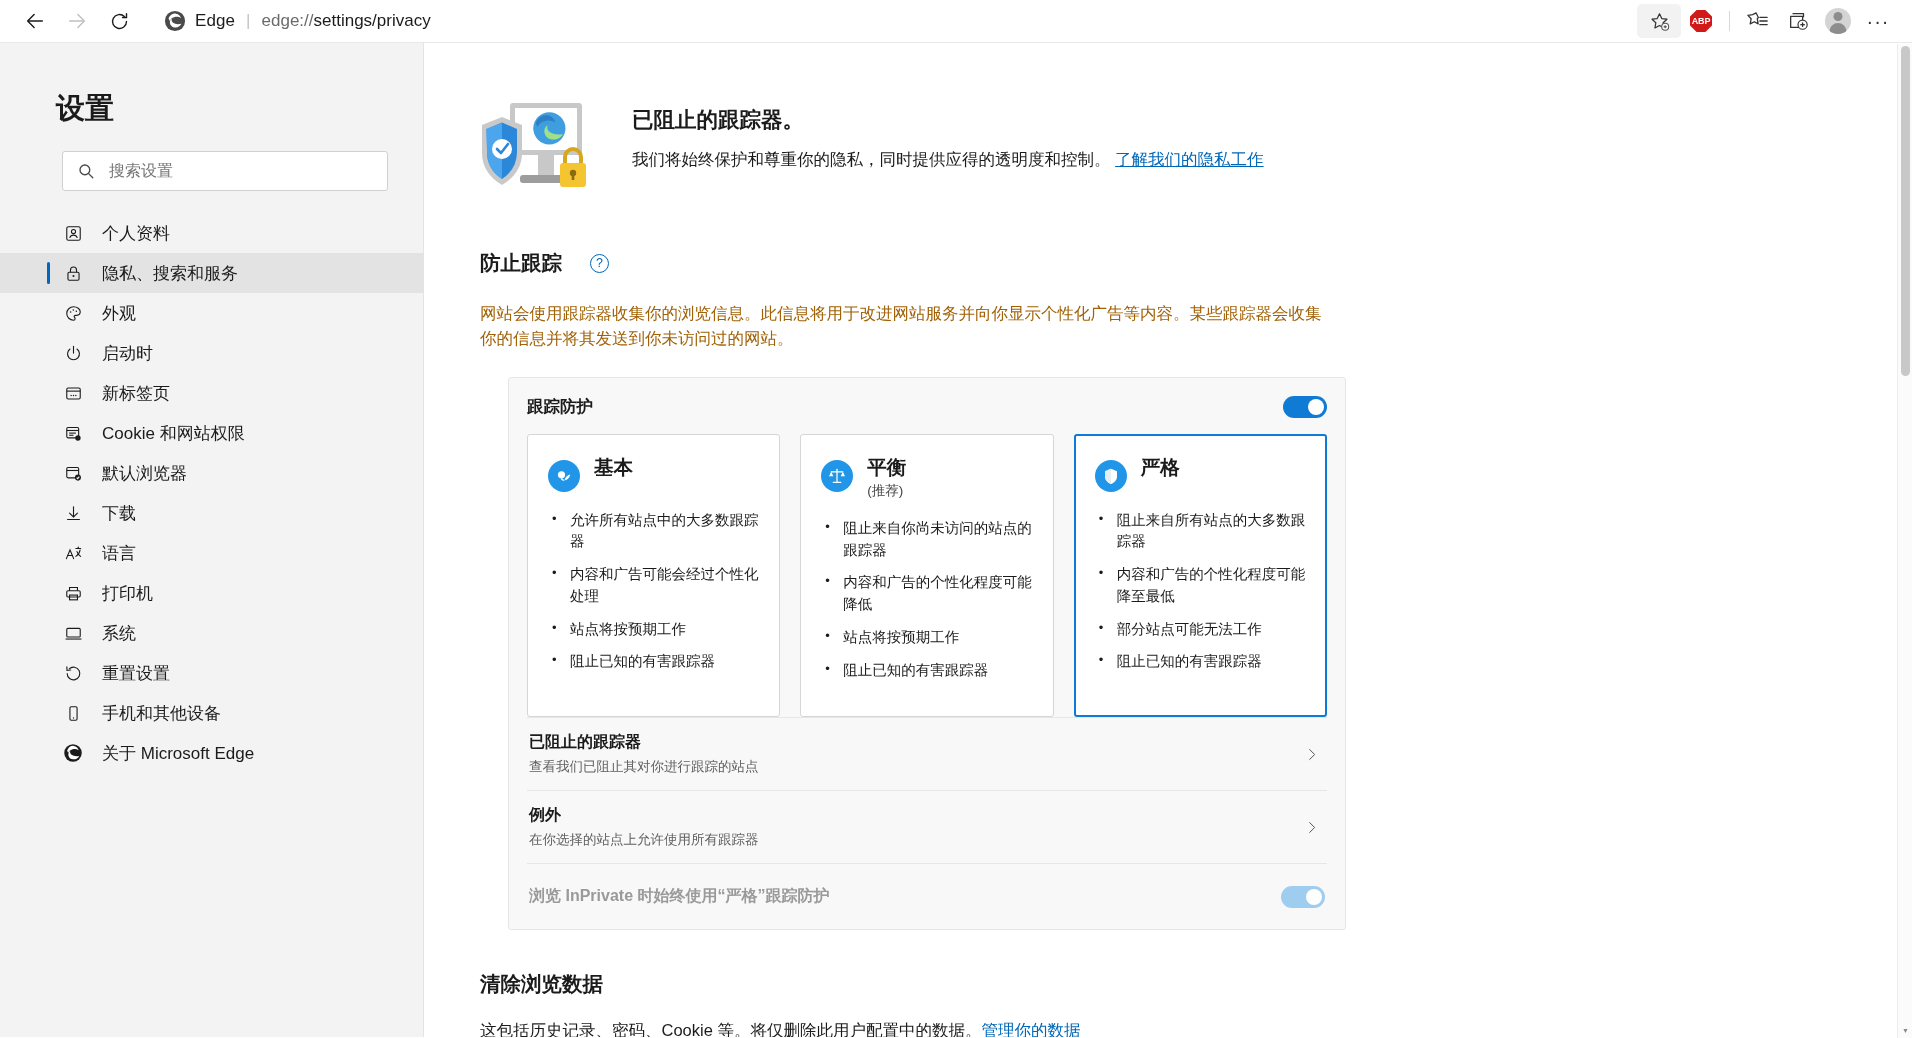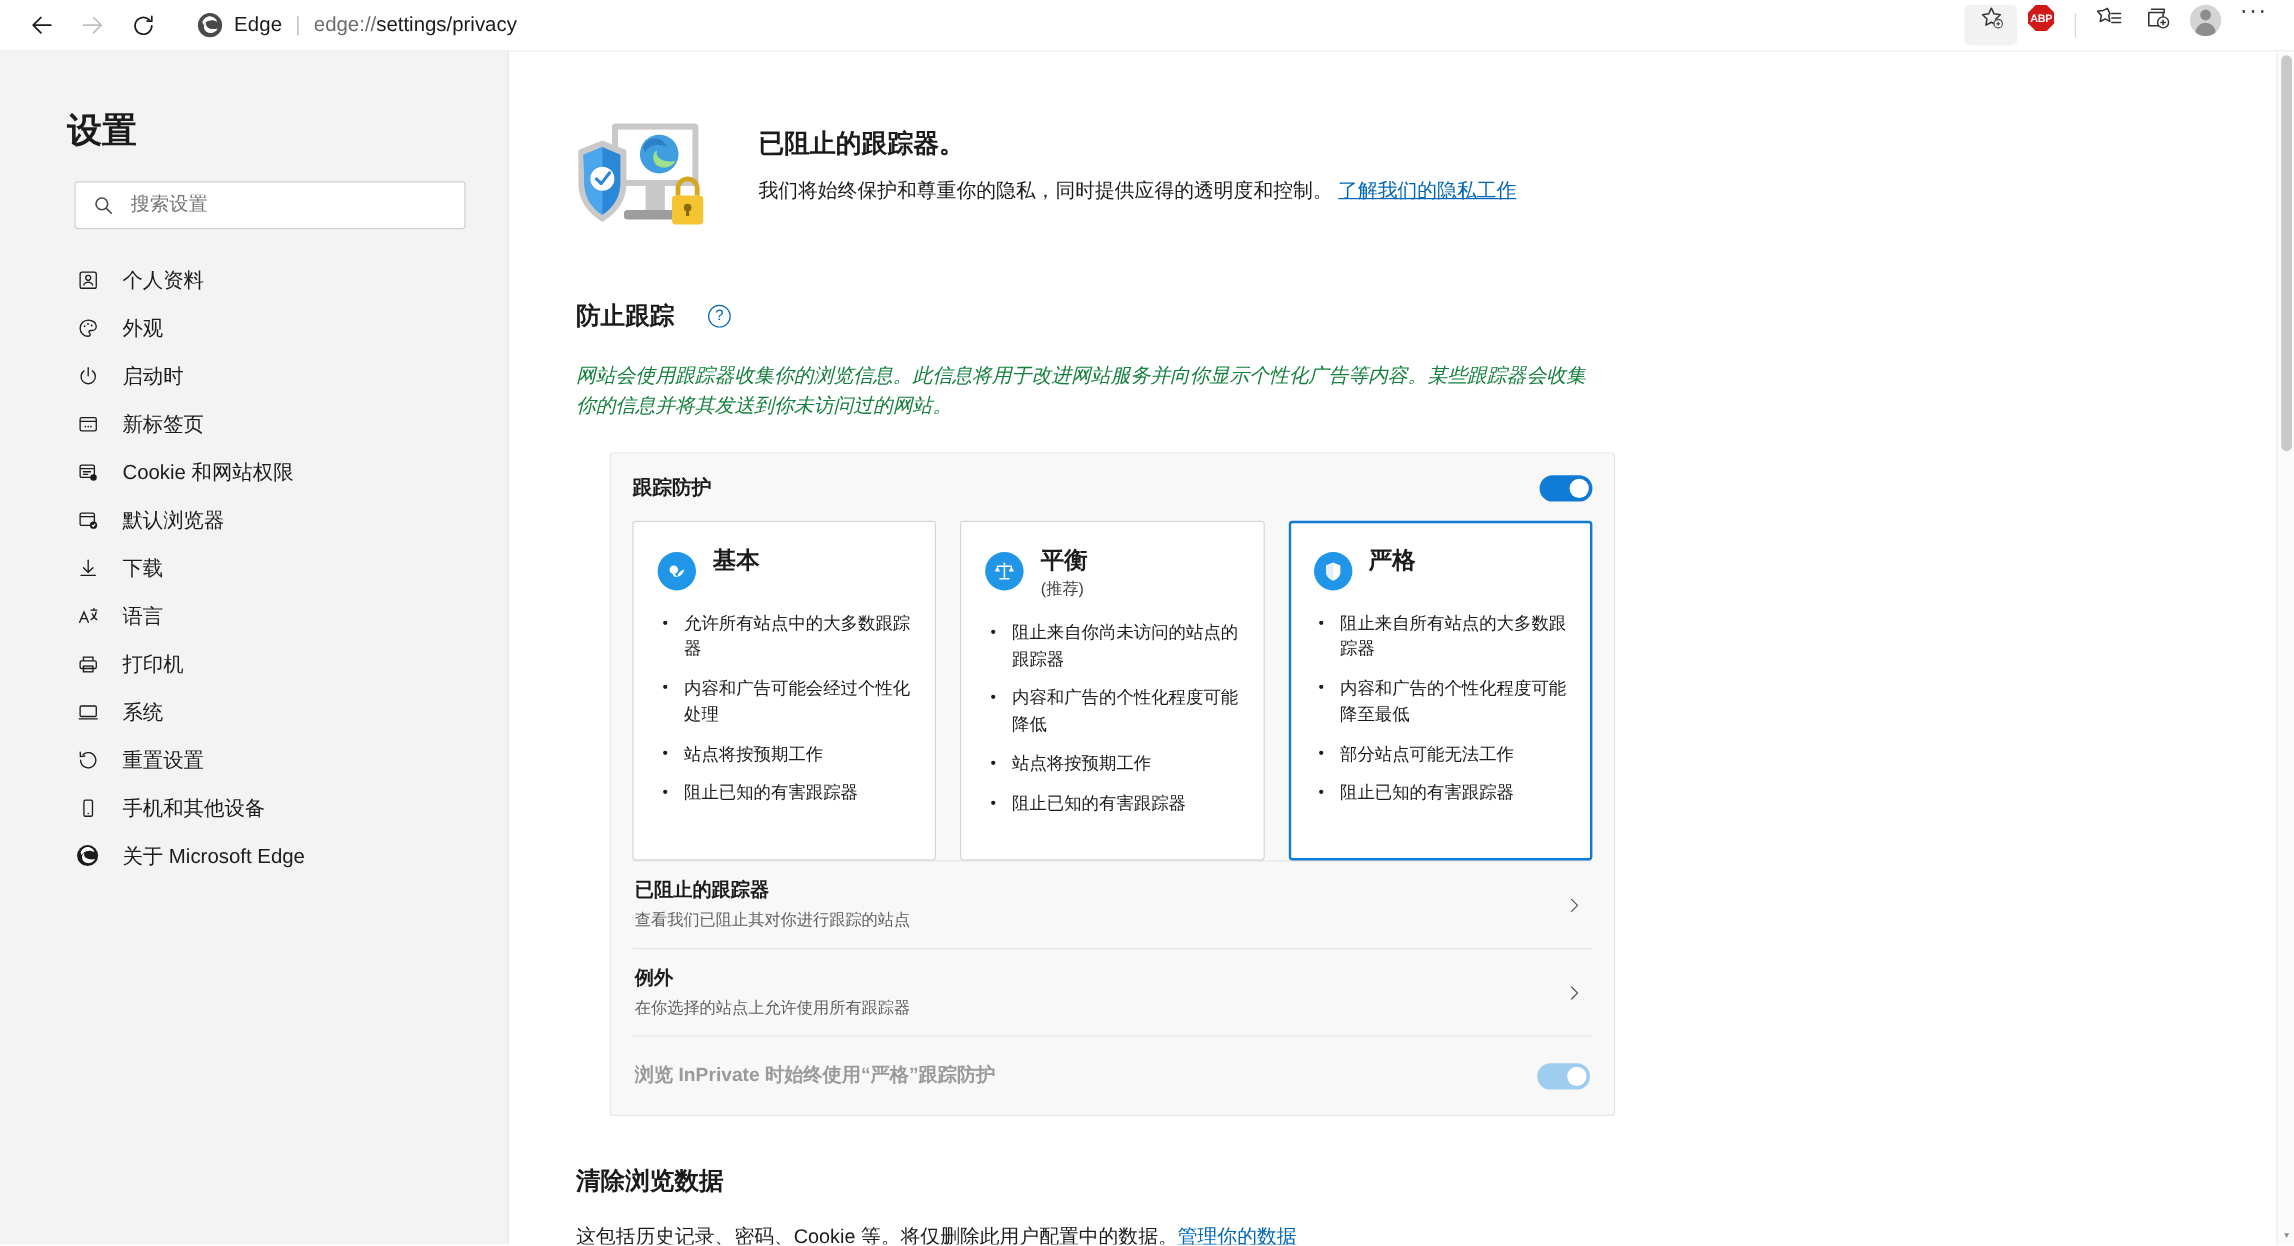--- a/index.html
+++ b/index.html
@@ -33,21 +33,21 @@
     padding: 0 12px;
     min-width: 0;
   }
   .omnibox-edge-logo { width: 22px; height: 22px; flex: 0 0 auto; margin-right: 9px; }
   .omnibox-brand { font-size: 17px; color: #1b1b1b; letter-spacing: .1px; }
   .omnibox-sep { margin: 0 11px; color: #c4c4c4; font-size: 17px; font-weight: 300; }
   .omnibox-url { font-size: 17px; color: #6b6b6b; white-space: nowrap; overflow: hidden; }
   .omnibox-url b { color: #1b1b1b; font-weight: 400; }
   .tb-icon {
     width: 40px; height: 34px; flex: 0 0 auto;
-    display: flex; align-items: flex-start; justify-content: center;
+    display: flex; align-items: center; justify-content: center;
     border-radius: 4px;
   }
   .tb-icon.fav-add { background: #f2f2f2; width: 44px; border-radius: 5px; }
   .tb-divider { width: 1px; height: 20px; background: #d8d8d8; margin: 0 8px; flex: 0 0 auto; }
   .abp {
     width: 22px; height: 22px; background: #d21919;
     color: #ffffff; font-size: 9px; font-weight: bold;
     display: flex; align-items: center; justify-content: center;
     clip-path: polygon(30% 0,70% 0,100% 30%,100% 70%,70% 100%,30% 100%,0 70%,0 30%);
     letter-spacing: -.2px;
@@ -132,22 +132,22 @@
     margin-bottom: 24px;
   }
   .section-title { font-size: 20.5px; font-weight: bold; color: #1b1b1b; }
   .help-icon {
     width: 19px; height: 19px; border-radius: 50%;
     border: 1.4px solid #0067b8; color: #0067b8;
     font-size: 12.5px; display: flex; align-items: center; justify-content: center;
     flex: 0 0 auto; padding-bottom: 1px;
   }
   .section-desc {
-    font-size: 16.5px; color: #15803d; line-height: 1.5;
-    max-width: 855px; margin-bottom: 26px; font-style: italic;
+    font-size: 16.5px; color: #a16207; line-height: 1.5;
+    max-width: 855px; margin-bottom: 26px;
   }
 
   
   .panel {
     width: 838px; background: #f8f8f8;
     border: 1px solid #e6e6e6; border-radius: 3px;
     padding: 18px 18px 0 18px;
     margin-left: 28px;
   }
   .panel-row-top {
@@ -325,20 +325,30 @@
         <span class="nav-ico">
           <svg width="19" height="19" viewBox="0 0 24 24" fill="none" stroke="#1b1b1b" stroke-width="1.4">
               <rect x="3.5" y="3.5" width="17" height="17" rx="2"></rect>
               <circle cx="12" cy="9.5" r="2.6"></circle>
               <path d="M7.2 17.5c.8-2.3 2.7-3.5 4.8-3.5s4 1.2 4.8 3.5"></path>
             </svg>
         </span>
         <span class="nav-label">个人资料</span>
       </li>
 
+      <li class="nav-item active">
+        <span class="nav-ico">
+          <svg width="19" height="19" viewBox="0 0 24 24" fill="none" stroke="#1b1b1b" stroke-width="1.4">
+              <rect x="5" y="10.5" width="14" height="10" rx="1.6"></rect>
+              <path d="M8.2 10.5V7.6a3.8 3.8 0 0 1 7.6 0v2.9"></path>
+              <circle cx="12" cy="15.2" r="1.3" fill="#1b1b1b" stroke="none"></circle>
+            </svg>
+        </span>
+        <span class="nav-label">隐私、搜索和服务</span>
+      </li>
 
       <li class="nav-item">
         <span class="nav-ico">
           <svg width="19" height="19" viewBox="0 0 24 24" fill="none" stroke="#1b1b1b" stroke-width="1.4">
               <path d="M12 3.5a8.5 8.5 0 1 0 0 17c1.3 0 2-1 2-1.9 0-1.5-1.2-1.7-1.2-2.8 0-.8.7-1.4 1.6-1.4h1.6c2.5 0 4.5-2 4.5-4.5C20.5 6.3 16.7 3.5 12 3.5z"></path>
               <circle cx="8.3" cy="10" r="1" fill="#1b1b1b" stroke="none"></circle>
               <circle cx="11.8" cy="7.6" r="1" fill="#1b1b1b" stroke="none"></circle>
               <circle cx="15.6" cy="9.2" r="1" fill="#1b1b1b" stroke="none"></circle>
             </svg>
         </span>

